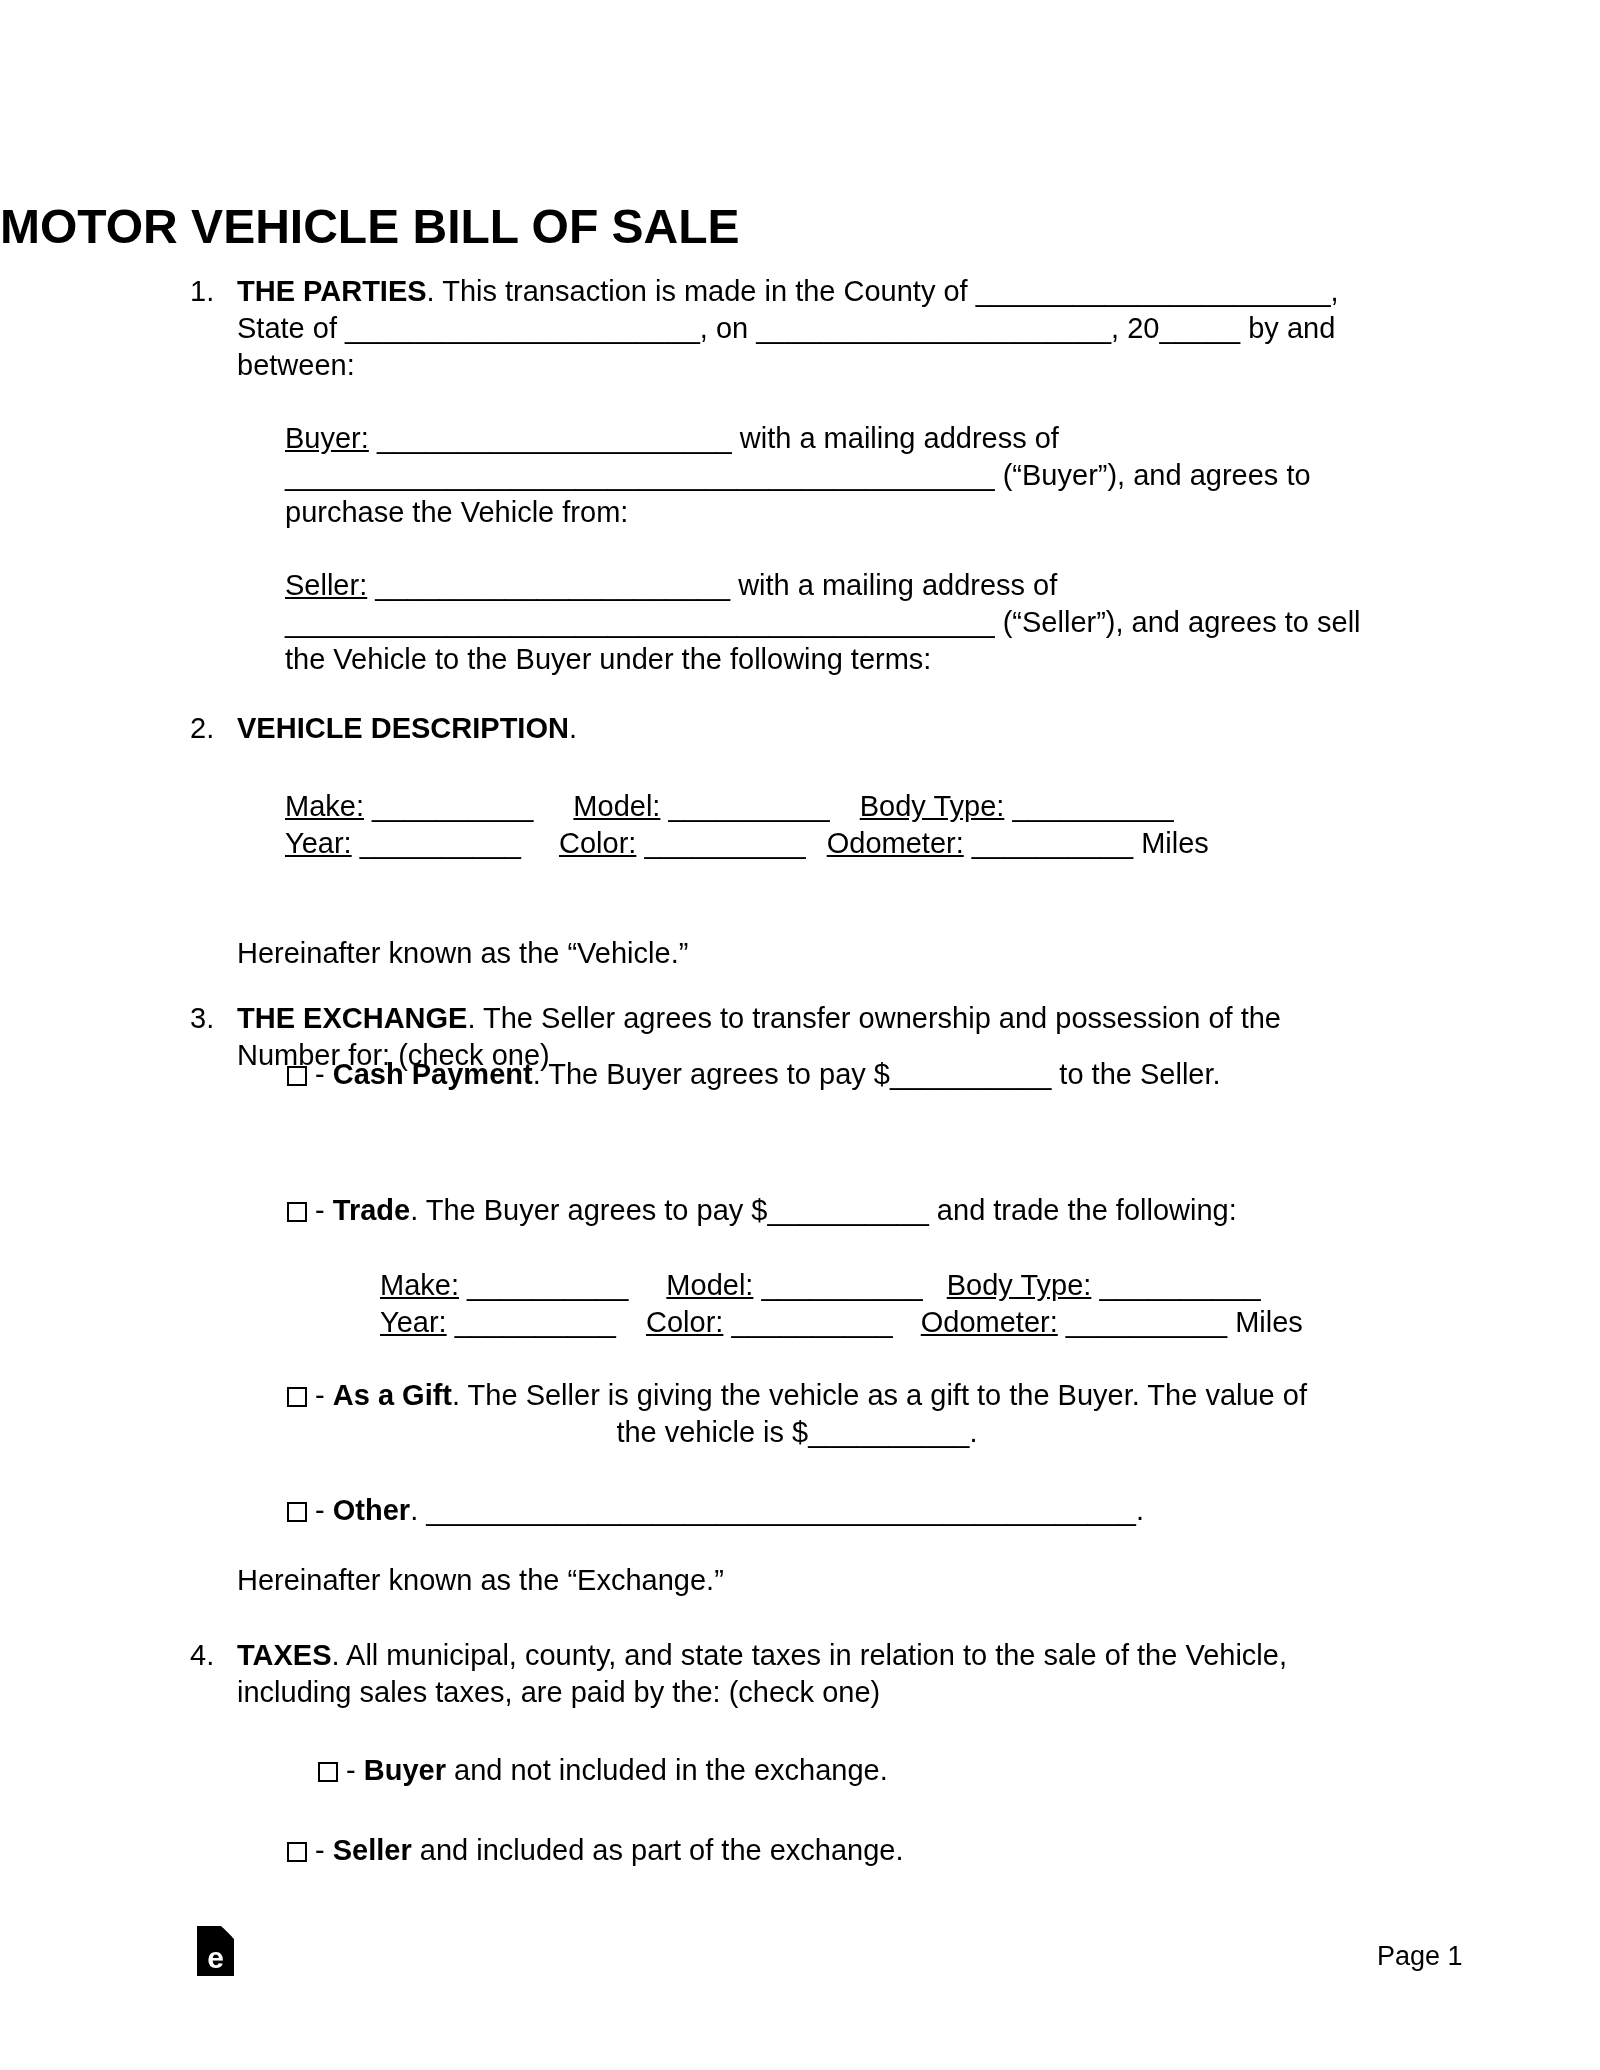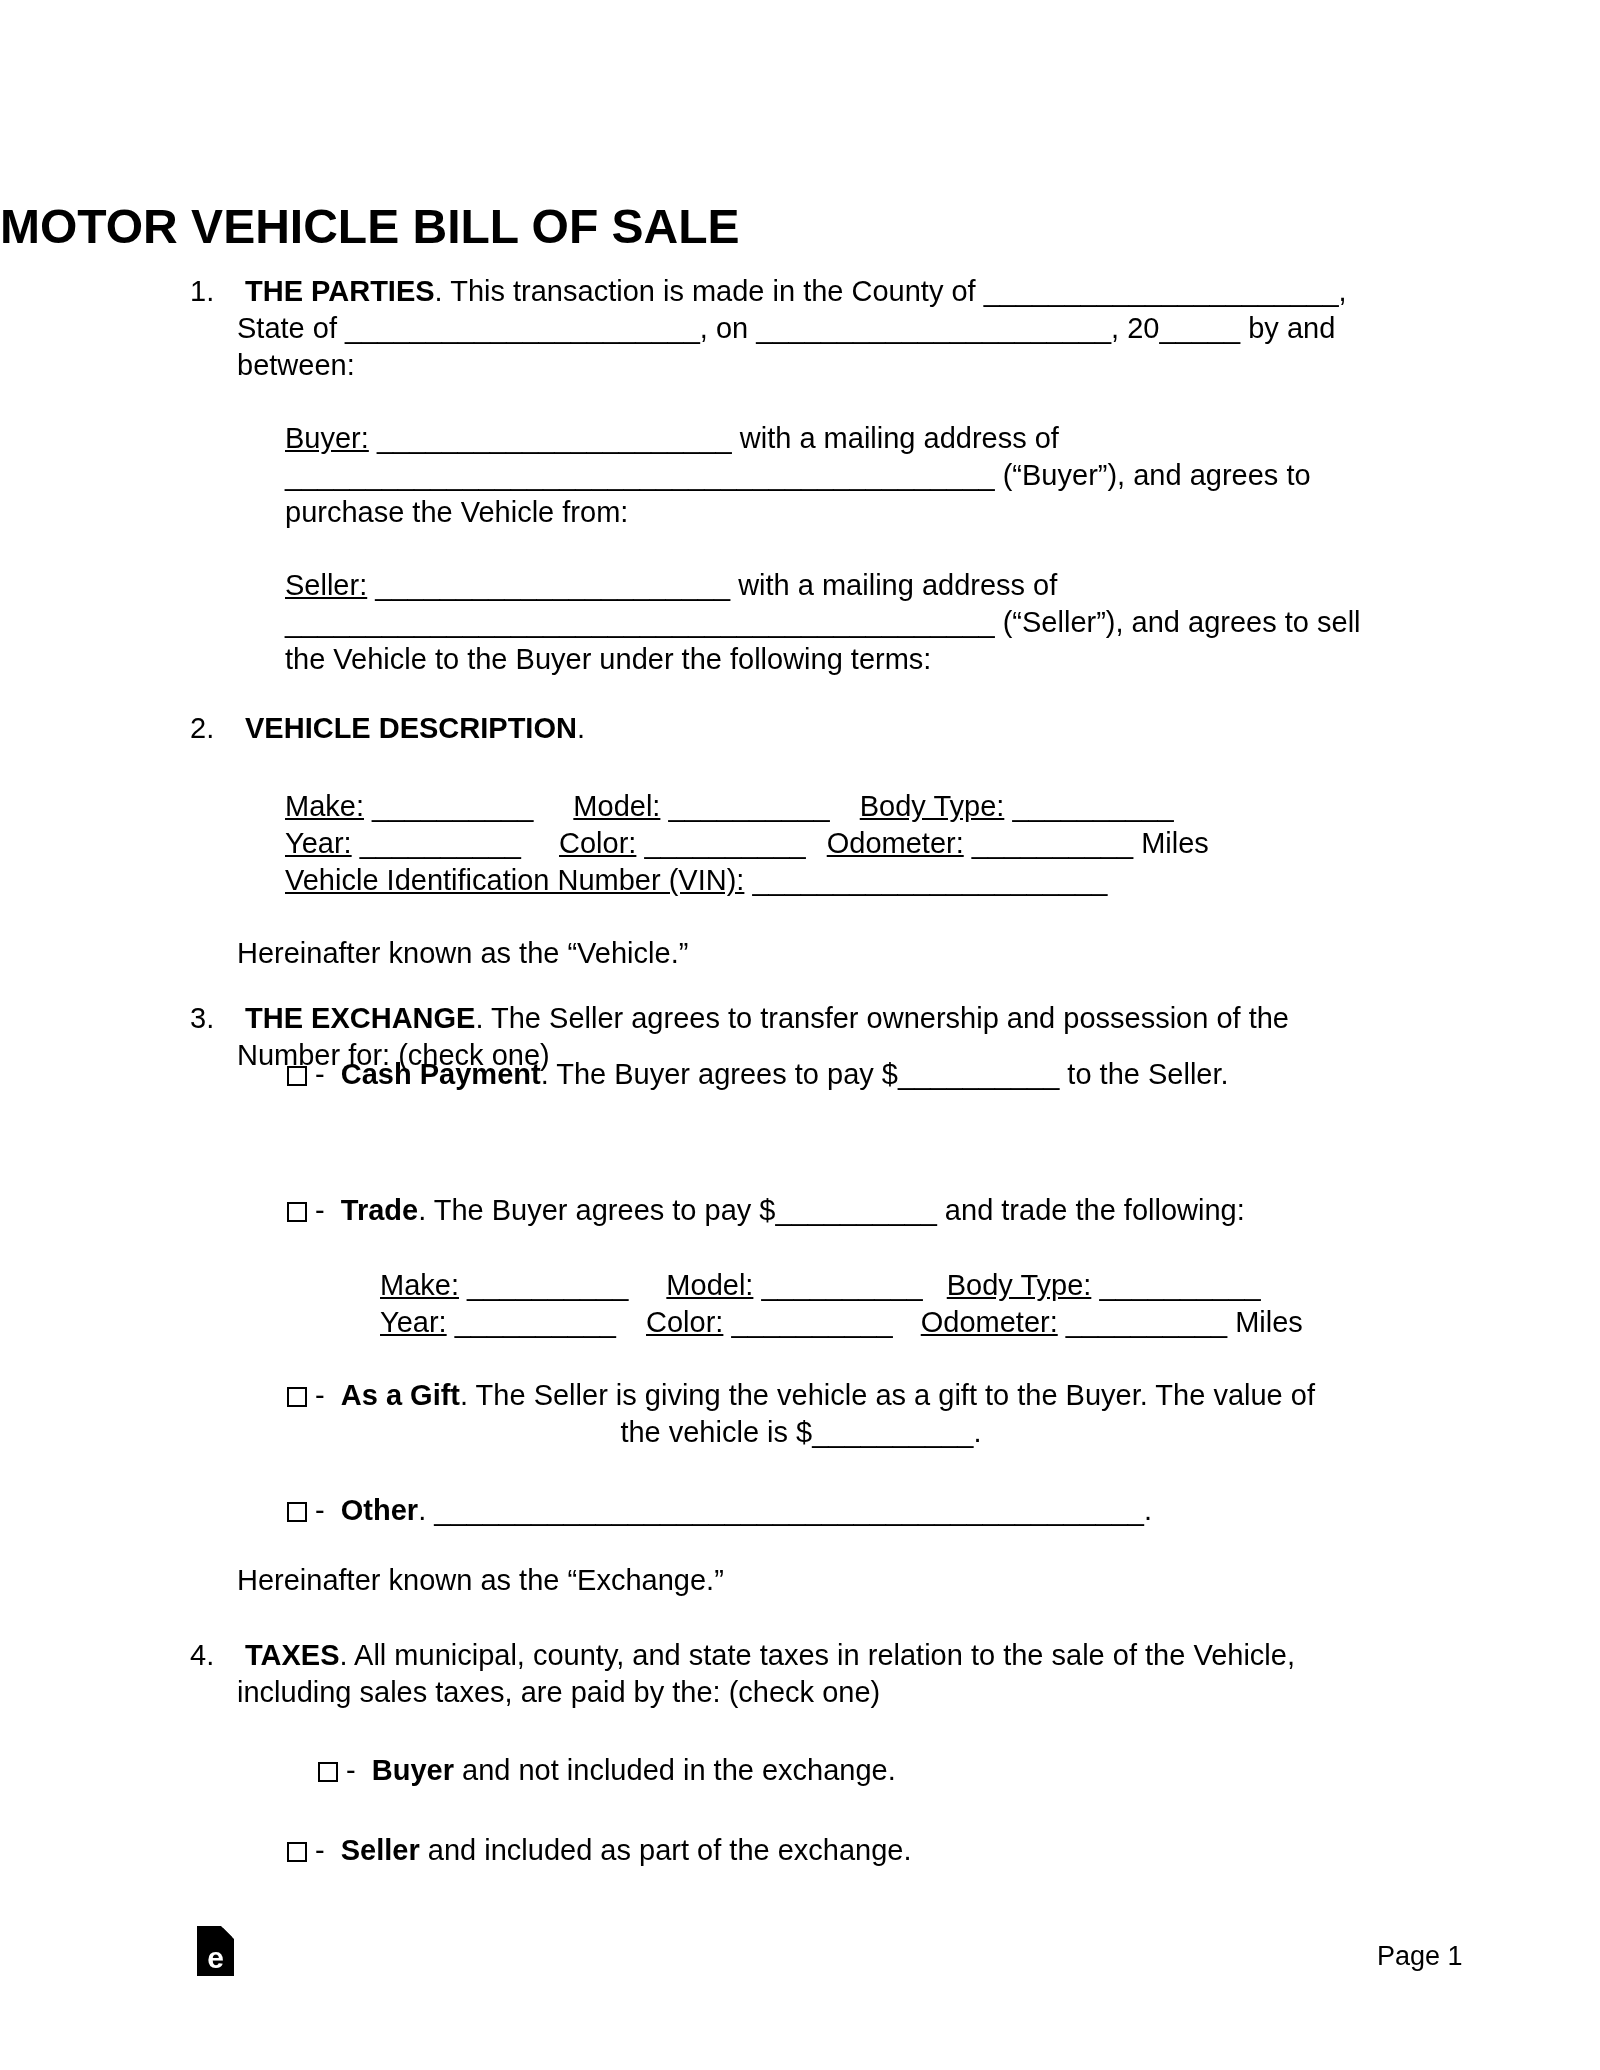--- a/index.html
+++ b/index.html
@@ -15,21 +15,21 @@
   .title{
     position:absolute;top:200px;left:0;width:100%;
     margin:0;
     font-size:48px;line-height:54px;font-weight:bold;
     letter-spacing:0px;
   }
   .block{position:absolute;white-space:nowrap;line-height:37px;}
   .block .line{height:37px;}
   .numbered{padding-left:47px;}
   .numbered .num{position:absolute;left:0;top:0;line-height:37px;}
-  .b{font-weight:bold;margin-left:8px;}
+  .b{font-weight:bold;}
   .u{text-decoration:underline;}
   .sp{display:inline-block;height:1px;}
   .cb{
     display:inline-block;width:20px;height:20px;
     border:2px solid #000;box-sizing:border-box;
     vertical-align:-2px;background:#fff;
   }
   
   #blk-sec1      {top:273px;  left:190px;}
   #blk-buyer     {top:420px;  left:285px;}
@@ -80,21 +80,20 @@
       <div class="line"><span>____________________________________________</span><span> (“Seller”), and agrees to sell</span></div>
       <div class="line"><span>the Vehicle to the Buyer under the following terms:</span></div>
     </div>
   <div id="blk-sec2" class="block numbered">
       <span class="num">2.</span>
       <div class="line"><span class="b">VEHICLE DESCRIPTION</span><span>.</span></div>
     </div>
   <div id="blk-vehrows" class="block">
       <div class="line"><span class="u">Make:</span><span> </span><span>__________</span><span class="sp" style="width: 40px;"></span><span class="u">Model:</span><span> </span><span>__________</span><span class="sp" style="width: 30px;"></span><span class="u">Body Type:</span><span> </span><span>__________</span></div>
       <div class="line"><span class="u">Year:</span><span> </span><span>__________</span><span class="sp" style="width: 38px;"></span><span class="u">Color:</span><span> </span><span>__________</span><span class="sp" style="width: 21px;"></span><span class="u">Odometer:</span><span> </span><span>__________</span><span> Miles</span></div>
-      <div class="line"><span class="u">Vehicle Identification Number (VIN):</span><span> </span><span>______________________</span></div>
     </div>
   <div id="blk-herein1" class="block">
       <div class="line"><span>Hereinafter known as the “Vehicle.”</span></div>
     </div>
   <div id="blk-sec3" class="block numbered">
       <span class="num">3.</span>
       <div class="line"><span class="b">THE EXCHANGE</span><span>. The Seller agrees to transfer ownership and possession of the</span></div>
       <div class="line"><span>Number for: (check one)</span></div>
     </div>
   <div id="blk-cash" class="block">

